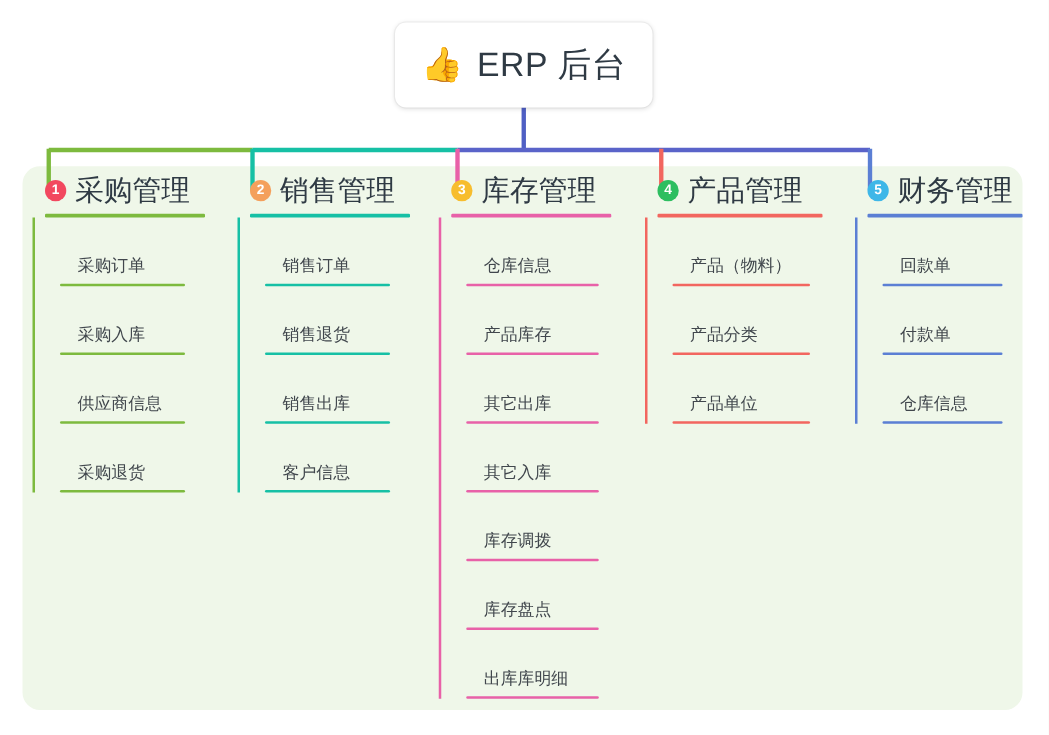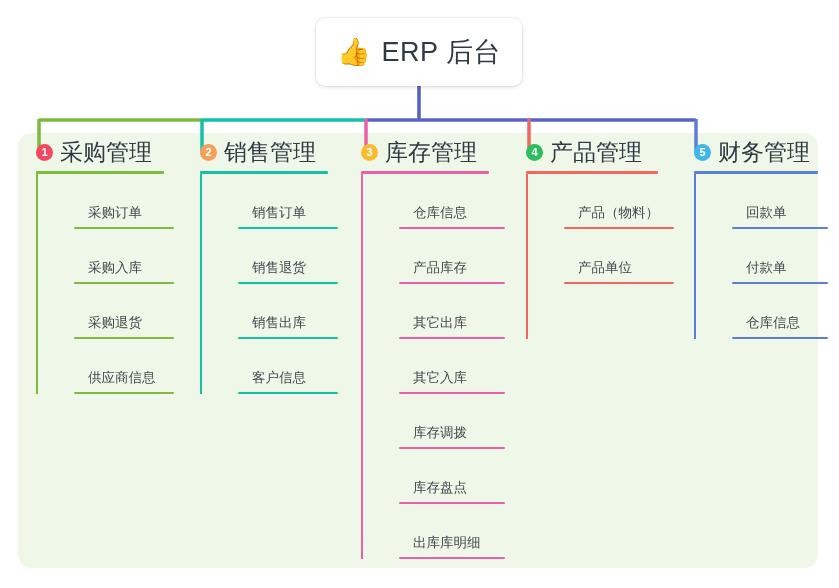--- a/index.html
+++ b/index.html
@@ -112,22 +112,22 @@
   }
   .col-rule {
     height: 3px;
     border-radius: 1px;
     margin-left: 18px;
   }
 
   
   .leaves {
     position: relative;
-    margin-left: 18px;
-    padding-left: 38px;
+    margin-left: 8px;
+    padding-left: 22px;
   }
   .spine {
     position: absolute;
     left: 0;
     top: 0;
     width: 2px;
   }
   .leaf {
     position: relative;
     height: 55px;
@@ -187,27 +187,27 @@
           <div class="spine" style="background: rgb(125, 186, 62); height: 220px;"></div>
           <div class="leaf">
             <span class="leaf-text">采购订单</span>
             <div class="leaf-rule" style="width: 100px; background: rgb(125, 186, 62);"></div>
           </div>
           <div class="leaf">
             <span class="leaf-text">采购入库</span>
             <div class="leaf-rule" style="width: 100px; background: rgb(125, 186, 62);"></div>
           </div>
           <div class="leaf">
+            <span class="leaf-text">供应商信息</span>
+            <div class="leaf-rule" style="width: 100px; background: rgb(125, 186, 62);"></div>
+          </div>
+          <div class="leaf">
             <span class="leaf-text">采购退货</span>
             <div class="leaf-rule" style="width: 100px; background: rgb(125, 186, 62);"></div>
           </div>
-          <div class="leaf">
-            <span class="leaf-text">供应商信息</span>
-            <div class="leaf-rule" style="width: 100px; background: rgb(125, 186, 62);"></div>
-          </div>
         </div>
       </div>
       <div class="column" style="left: 164px; width: 146px;">
         <div class="col-head">
           <span class="badge" style="background: rgb(244, 160, 92);">2</span>
           <span class="col-name">销售管理</span>
         </div>
         <div class="col-rule" style="width: 128px; background: rgb(22, 192, 165);"></div>
         <div class="leaves">
           <div class="spine" style="background: rgb(22, 192, 165); height: 220px;"></div>
@@ -273,20 +273,24 @@
           <span class="col-name">产品管理</span>
         </div>
         <div class="col-rule" style="width: 132px; background: rgb(242, 102, 95);"></div>
         <div class="leaves">
           <div class="spine" style="background: rgb(242, 102, 95); height: 165px;"></div>
           <div class="leaf">
             <span class="leaf-text">产品（物料）</span>
             <div class="leaf-rule" style="width: 110px; background: rgb(242, 102, 95);"></div>
           </div>
           <div class="leaf">
+            <span class="leaf-text">产品分类</span>
+            <div class="leaf-rule" style="width: 110px; background: rgb(242, 102, 95);"></div>
+          </div>
+          <div class="leaf">
             <span class="leaf-text">产品单位</span>
             <div class="leaf-rule" style="width: 110px; background: rgb(242, 102, 95);"></div>
           </div>
         </div>
       </div>
       <div class="column" style="left: 658px; width: 142px;">
         <div class="col-head">
           <span class="badge" style="background: rgb(62, 183, 232);">5</span>
           <span class="col-name">财务管理</span>
         </div>

